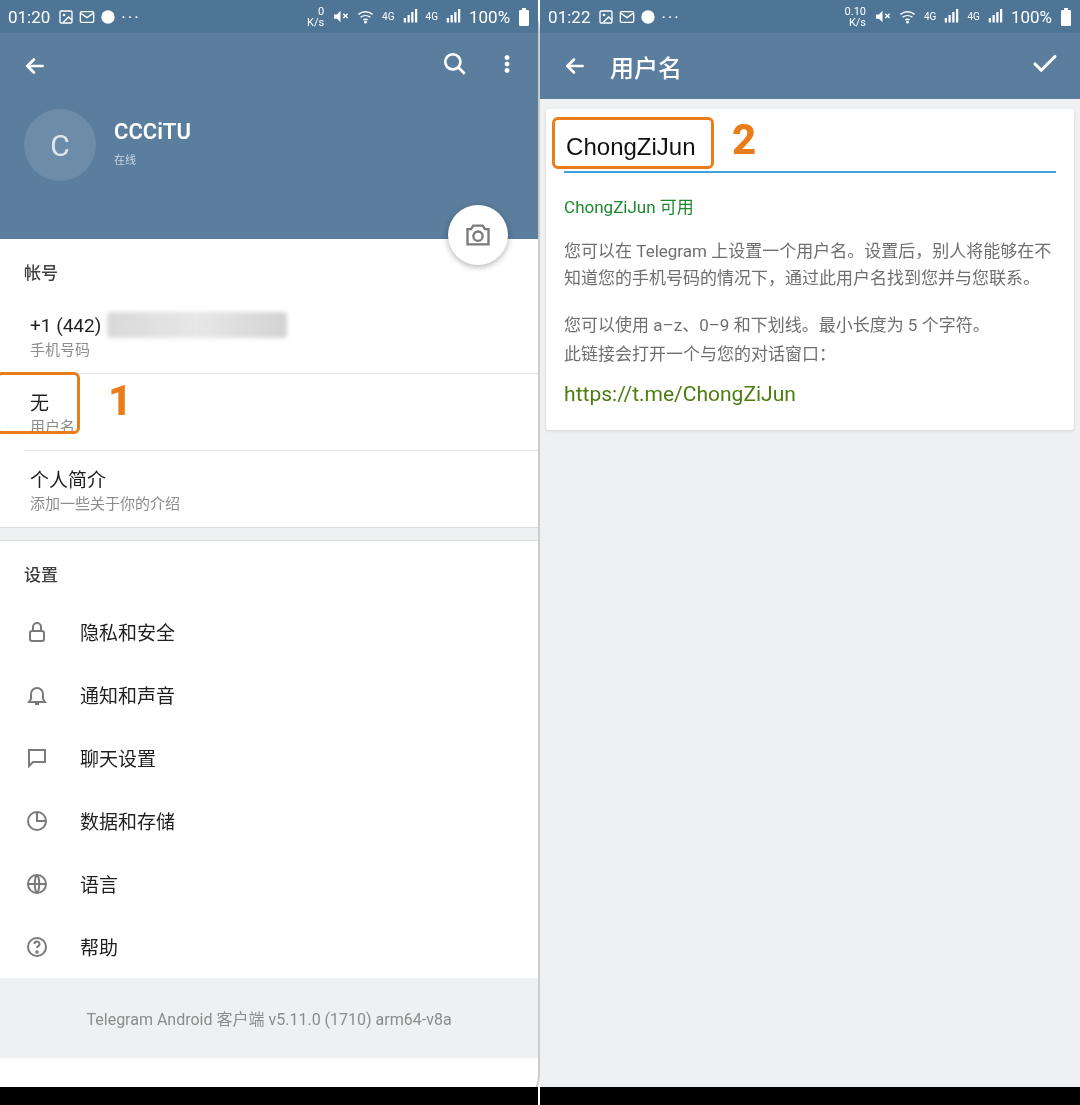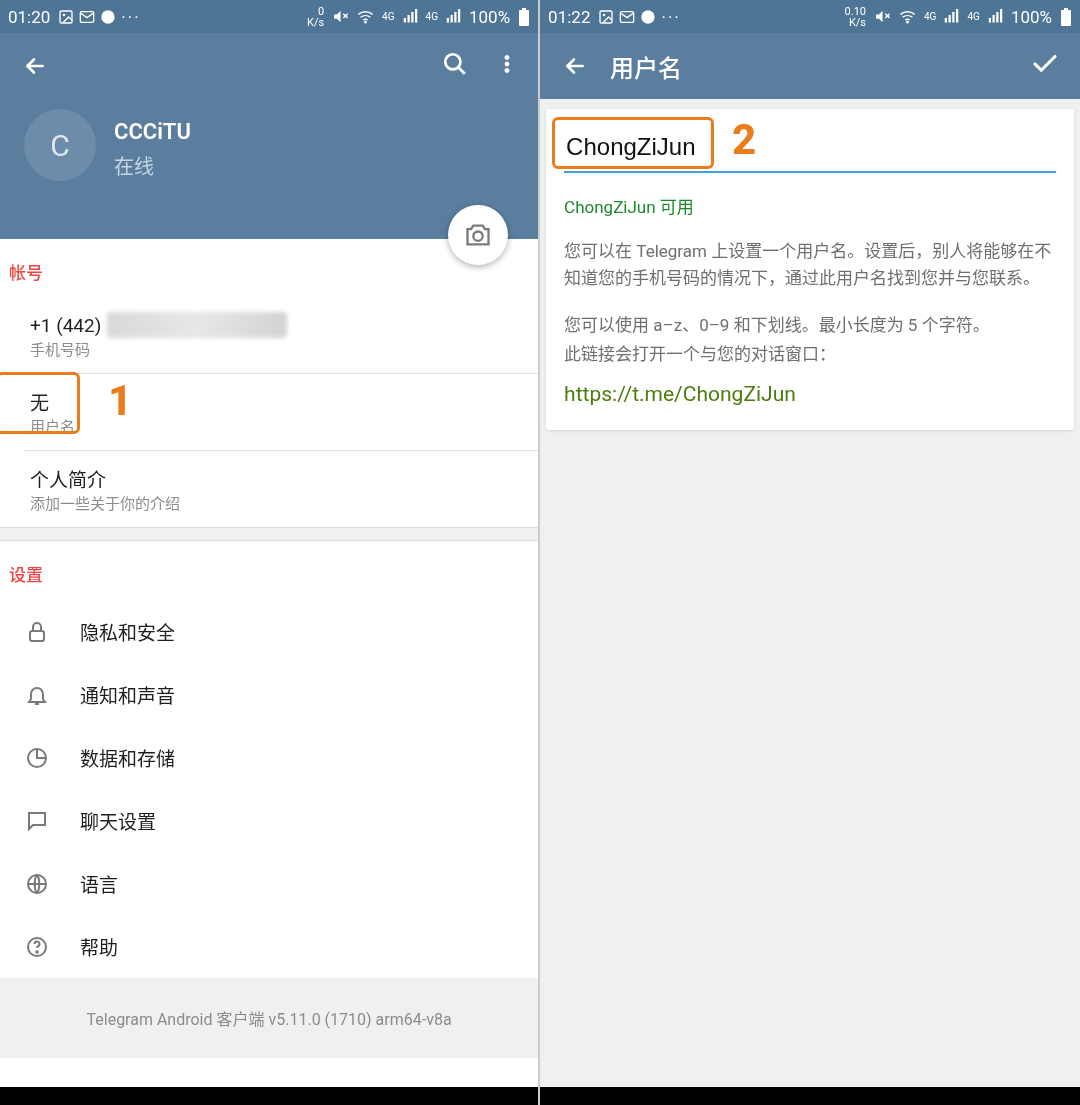--- a/index.html
+++ b/index.html
@@ -1,44 +1,44 @@
 <!DOCTYPE html>
 <html><head>
   <meta charset="utf-8">
   <style>
     * { margin:0; padding:0; box-sizing:border-box; }
     html, body { width:1080px; height:1105px; background:#fff; font-family:-apple-system,BlinkMacSystemFont,"Segoe UI",Roboto,Arial,"Noto Sans CJK SC",sans-serif; }
     .root { display:flex; width:1080px; height:1105px; }
-    .phone { width:607px; height:1105px; position:relative; background:#fff; border-right:2px solid #ccc; }
+    .phone { width:607px; height:1105px; position:relative; background:#fff; border-right:2px solid #ccc;border-radius:30px; }
     .phone:last-child { border-right:none; }
 
     
     .statusbar { height:33px; background:#4e7596; display:flex; align-items:center; justify-content:space-between; color:#fff; padding:0 8px; font-size:17px; }
     .sb-left, .sb-right { display:flex; align-items:center; gap:8px; }
     .sb-icons { display:flex; gap:5px; align-items:center; }
     .sb-ks { font-size:11px; line-height:1; text-align:right; }
     .sb-dots { letter-spacing:2px; }
 
     
     .toolbar { height:66px; background:#5b7e9e; display:flex; align-items:center; padding:0 10px 0 18px; color:#fff; }
     .toolbar .tb-back { width:34px; height:34px; display:flex; align-items:center; justify-content:center; margin-right:18px; }
     .toolbar .tb-title { font-size:24px; flex:1; font-weight:500; }
     .toolbar .tb-actions { display:flex; gap:28px; align-items:center; margin-right:10px; }
     .toolbar svg { stroke:#fff; }
 
     
     .profile-header { height:140px; background:#5b7e9e; position:relative; color:#fff; padding:10px 20px 0; }
     .avatar-circle { width:72px; height:72px; border-radius:50%; background:#6d8ca9; display:flex; align-items:center; justify-content:center; font-size:30px; color:#dfe7ed; position:absolute; top:10px; left:24px; }
     .profile-name { position:absolute; left:114px; top:20px; font-size:22px; font-weight:600; }
-    .profile-status { position:absolute; left:114px; top:52px; font-size:20px; color:#c7d6e3; }
+    .profile-status { position:absolute; left:114px; top:52px; font-size:11px; color:#c7d6e3; }
     .camera-fab { position:absolute; right:30px; bottom:-26px; width:60px; height:60px; border-radius:50%; background:#fff; display:flex; align-items:center; justify-content:center; box-shadow:0 2px 6px rgba(0,0,0,0.3); }
 
     
     .card { background:#fff; }
-    .section-header { color:#ef4444; font-size:17px; font-weight:500; padding:20px 9px 14px; }
+    .section-header { color:#404040; font-size:17px; font-weight:500; padding:20px 24px 14px; }
     .row { padding:14px 30px; }
     .row .value { font-size:19px; color:#1f1f1f; }
     .row .label { font-size:15px; color:#8c8c8c; margin-top:0; }
     .divider { height:1px; background:#e4e4e4; margin:0 0 0 24px; }
     .row-with-icon { display:flex; align-items:center; padding:18px 24px; gap:30px; }
     .row-with-icon .icon { width:26px; height:26px; color:#7a7a7a; display:flex; align-items:center; justify-content:center; }
     .row-with-icon .text { font-size:19px; color:#1f1f1f; }
     .gap { height:14px; background:#eef0f1; border-top:1px solid #dcdede; border-bottom:1px solid #dcdede; }
     .footer-version { text-align:center; color:#8c8c8c; font-size:16px; padding:28px 0; background:#eef0f1; }
 
@@ -212,33 +212,33 @@
               <svg width="24" height="24" viewBox="0 0 24 24" fill="none" stroke="#7a7a7a" stroke-width="2">
                 <path d="M18 16v-5a6 6 0 0 0-12 0v5l-2 3h16z"></path>
                 <path d="M10 21h4"></path>
               </svg>
             </div>
           <div class="text">通知和声音</div>
         </div>
         <div class="row-with-icon">
           <div class="icon">
               <svg width="24" height="24" viewBox="0 0 24 24" fill="none" stroke="#7a7a7a" stroke-width="2">
+                <path d="M4 4h16v12H8l-4 4z"></path>
+              </svg>
+            </div>
+          <div class="text">聊天设置</div>
+        </div>
+        <div class="row-with-icon">
+          <div class="icon">
+              <svg width="24" height="24" viewBox="0 0 24 24" fill="none" stroke="#7a7a7a" stroke-width="2">
                 <circle cx="12" cy="12" r="9"></circle>
                 <path d="M12 3v9h9"></path>
               </svg>
             </div>
           <div class="text">数据和存储</div>
-        </div>
-        <div class="row-with-icon">
-          <div class="icon">
-              <svg width="24" height="24" viewBox="0 0 24 24" fill="none" stroke="#7a7a7a" stroke-width="2">
-                <path d="M4 4h16v12H8l-4 4z"></path>
-              </svg>
-            </div>
-          <div class="text">聊天设置</div>
         </div>
         <div class="row-with-icon">
           <div class="icon">
               <svg width="24" height="24" viewBox="0 0 24 24" fill="none" stroke="#7a7a7a" stroke-width="2">
                 <circle cx="12" cy="12" r="9"></circle>
                 <path d="M3 12h18"></path>
                 <path d="M12 3c3 3 3 15 0 18"></path>
                 <path d="M12 3c-3 3-3 15 0 18"></path>
               </svg>
             </div>

